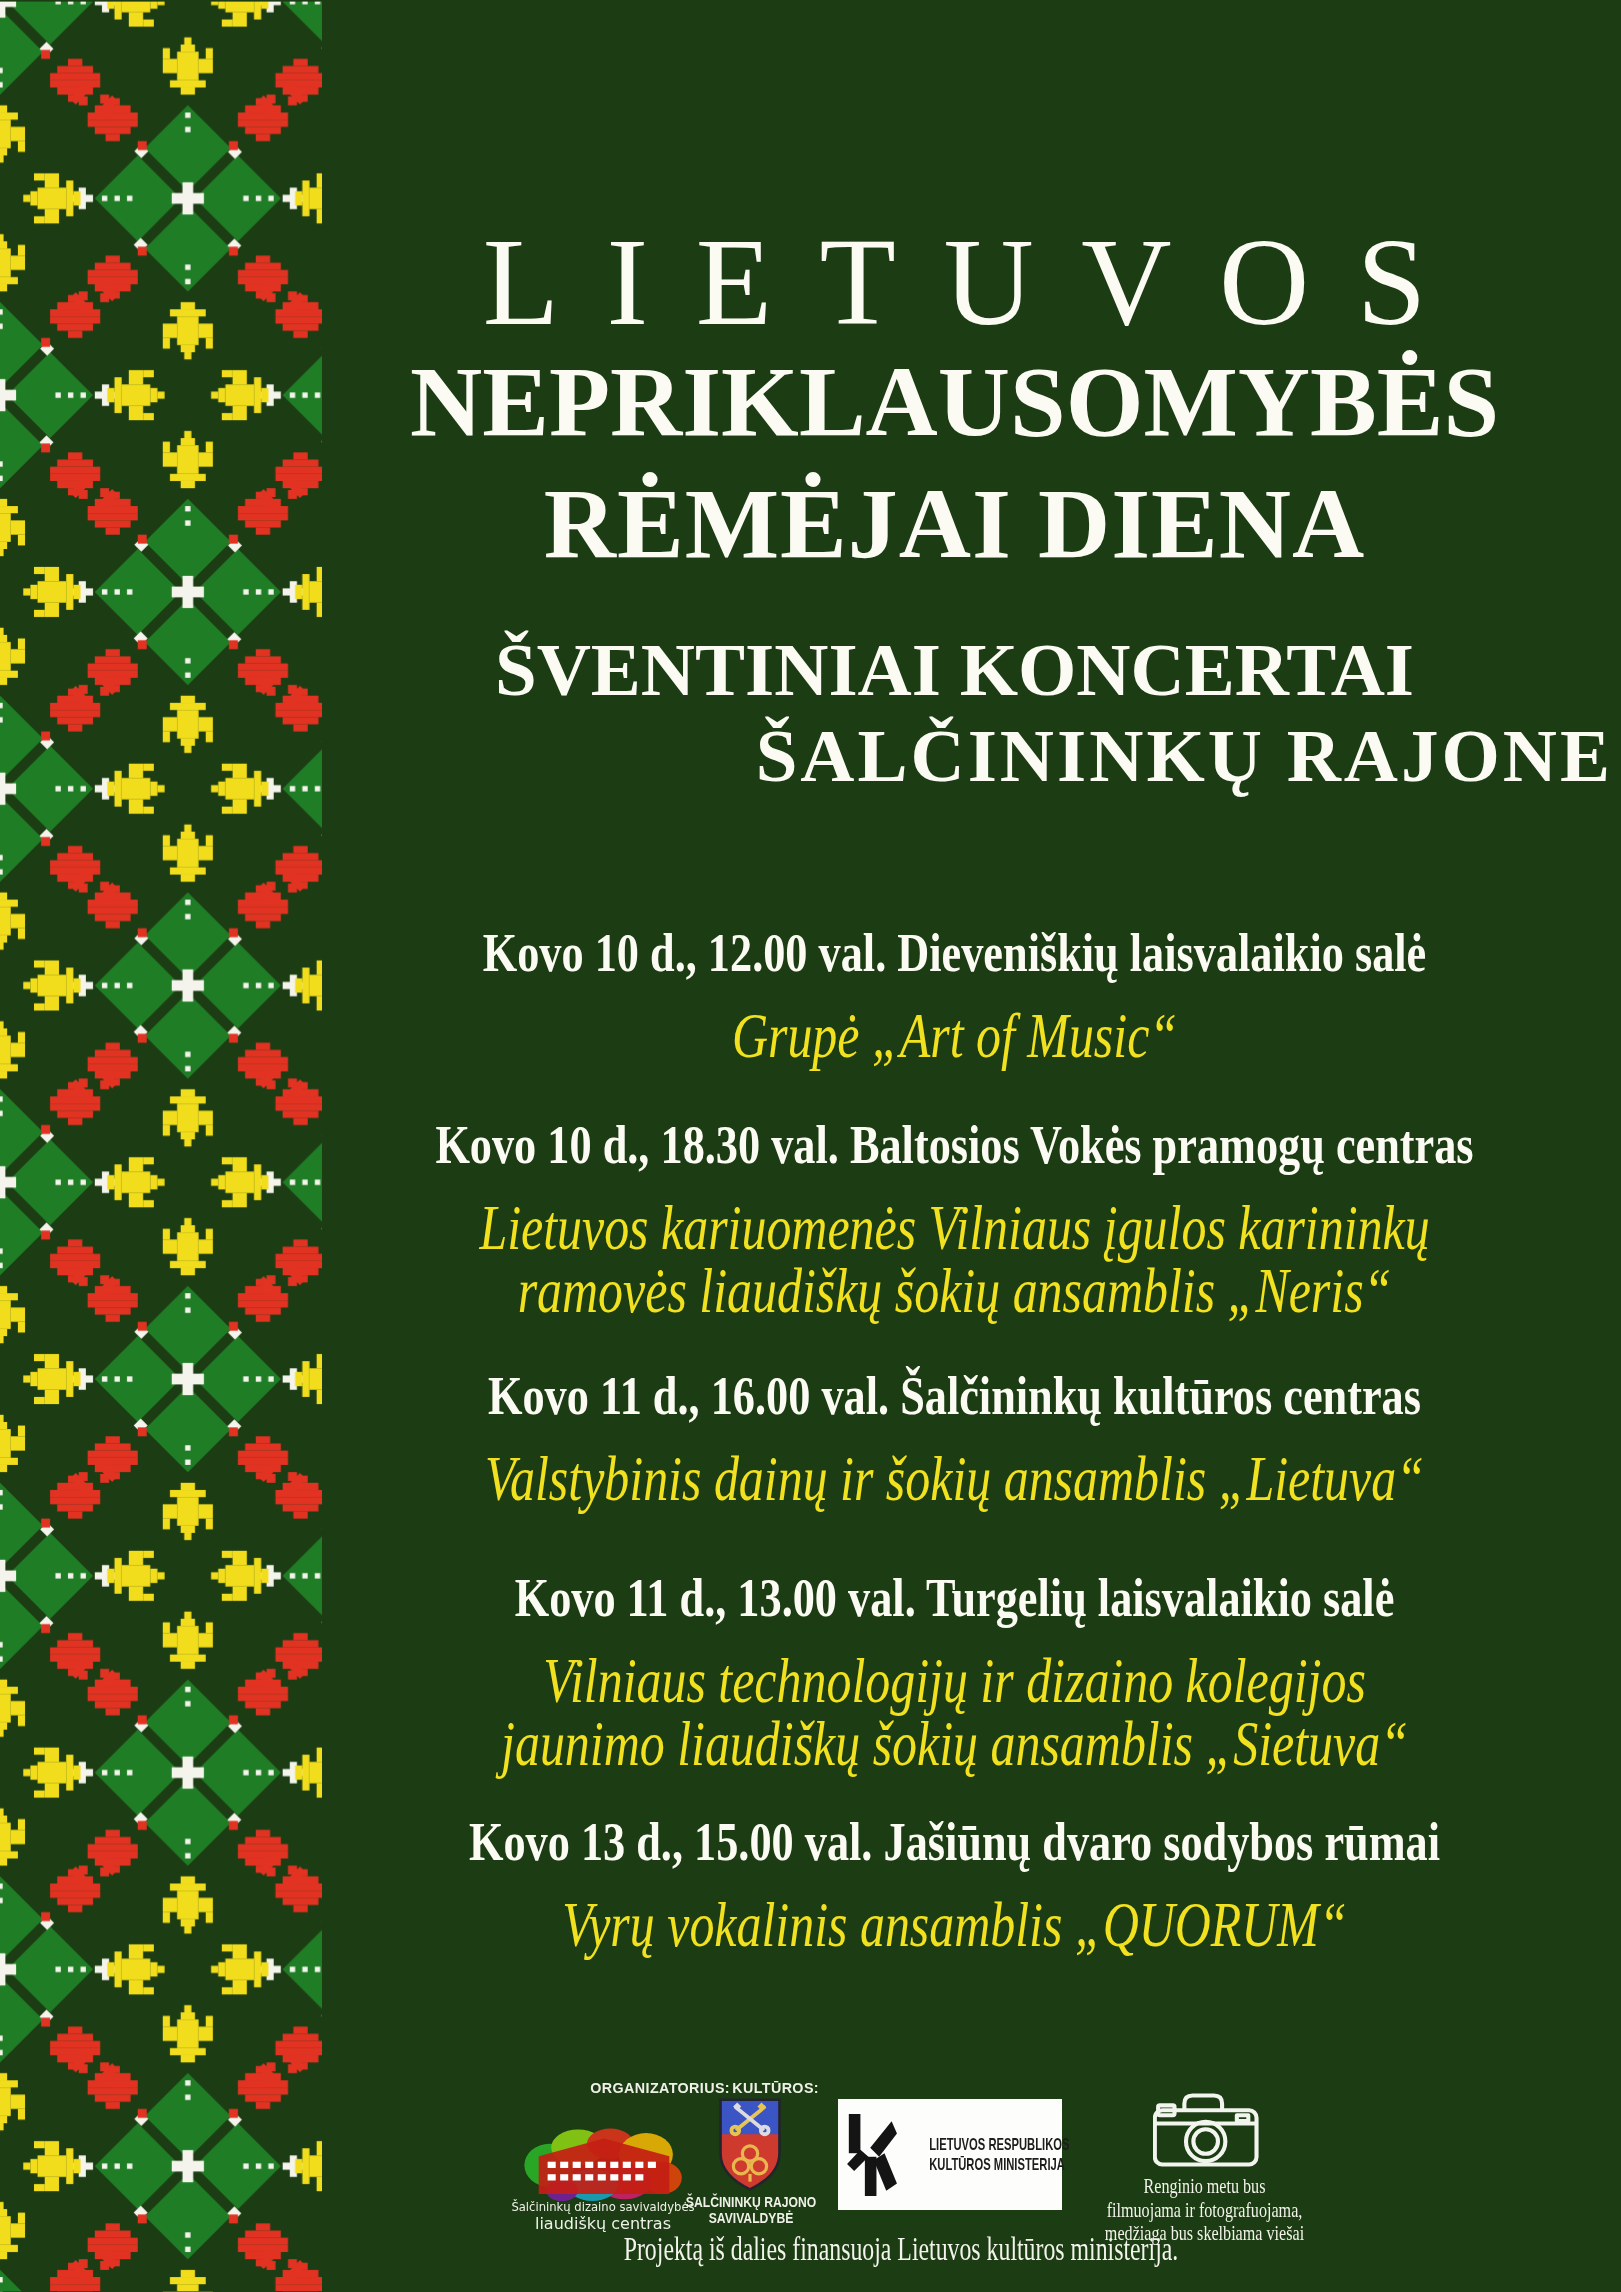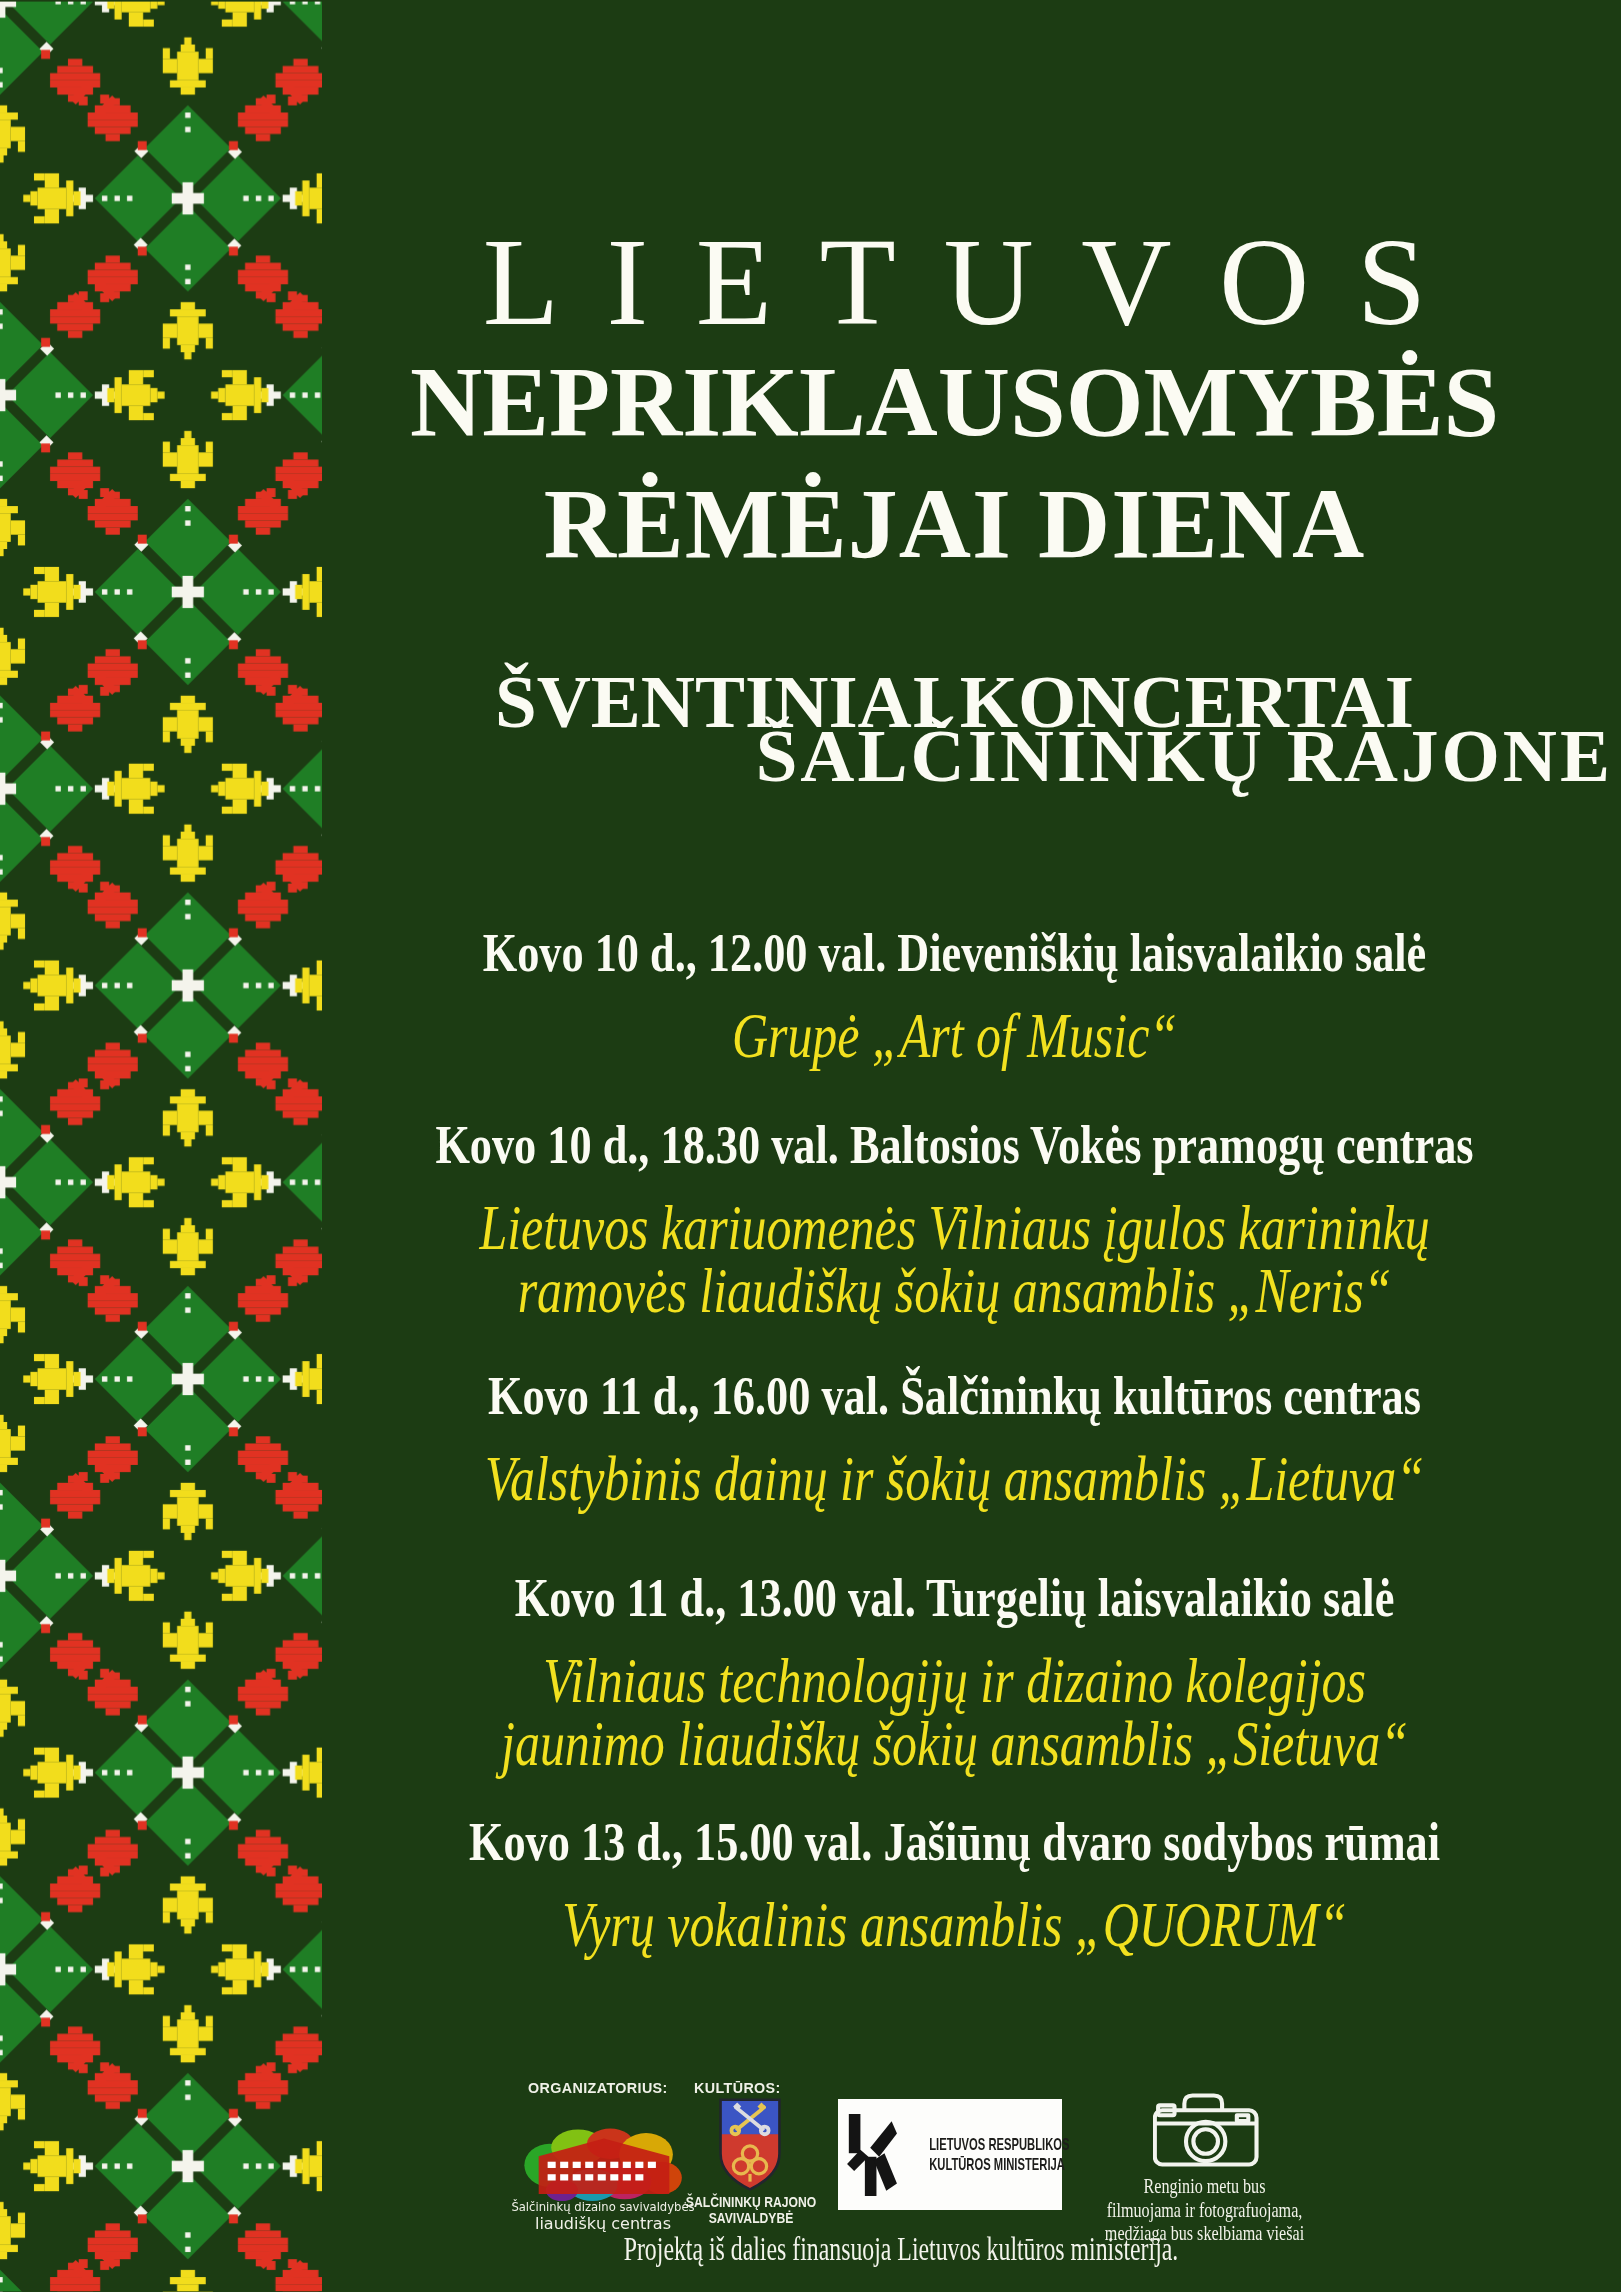--- a/index.html
+++ b/index.html
@@ -21,21 +21,21 @@
   .line{position:absolute;left:296px;width:1317px;text-align:center;
         color:var(--txt-white);line-height:1.15;white-space:nowrap;}
   .t1{font-size:125px;font-weight:400;letter-spacing:.38em;text-indent:.38em;}
   .t2{font-size:100px;font-weight:700;}
   .t3{font-size:100px;font-weight:700;letter-spacing:.01em;}
   .s1{font-size:75px;font-weight:700;}
   .s2{font-size:75px;font-weight:700;letter-spacing:.04em;text-align:right;}
   .evh{font-size:54px;font-weight:700;transform:scaleX(.82);transform-origin:50% 50%;}
   .evy{font-size:64px;font-style:italic;color:var(--txt-yellow);
        transform:scaleX(.78);transform-origin:50% 50%;}
-  .flabel{position:absolute;text-align:left;color:#f0f1e8;
+  .flabel{position:absolute;text-align:right;color:#f0f1e8;
           font-family:"Liberation Sans",sans-serif;font-weight:700;
           font-size:14.3px;letter-spacing:0.4px;white-space:nowrap;}
   .small-center{position:absolute;text-align:center;color:#f0f1e8;white-space:nowrap;}
   .splat1{font-family:"DejaVu Sans",sans-serif;font-size:11.6px;}
   .splat2{font-family:"DejaVu Sans",sans-serif;font-size:16px;}
   .shcap{font-family:"Liberation Sans",sans-serif;font-weight:700;font-size:14.3px;
          transform:scaleX(.85);transform-origin:50% 50%;}
   .minbox{position:absolute;left:838px;top:2099px;width:224px;height:111px;background:#fdfdfb;}
   .mintext{position:absolute;left:903px;top:2135px;width:154px;text-align:center;
            color:#1d1d1b;font-family:"Liberation Sans",sans-serif;font-weight:700;
@@ -133,21 +133,21 @@
         <use href="#motif" transform="translate(0,440)"></use>
         <use href="#motif" transform="translate(420,440)"></use>
       </pattern>
     </defs>
     <rect width="360" height="2560" fill="url(#folk)"></rect>
   </svg>
 
   <div class="line t1" style="top:211px">LIETUVOS</div>
   <div class="line t2" style="top:344px">NEPRIKLAUSOMYBĖS</div>
   <div class="line t3" style="top:466px">RĖMĖJAI DIENA</div>
-  <div class="line s1" style="top:659px">ŠVENTINIAI KONCERTAI</div>
+  <div class="line s1" style="top:627px">ŠVENTINIAI KONCERTAI</div>
   <div class="line s2" style="top:713px">ŠALČININKŲ RAJONE</div>
 
   <div class="line evh" style="top:922px">Kovo 10 d., 12.00 val. Dieveniškių laisvalaikio salė</div>
   <div class="line evy" style="top:999px">Grupė „Art of Music“</div>
 
   <div class="line evh" style="top:1114px">Kovo 10 d., 18.30 val. Baltosios Vokės pramogų centras</div>
   <div class="line evy" style="top:1191px">Lietuvos kariuomenės Vilniaus įgulos karininkų</div>
   <div class="line evy" style="top:1254px">ramovės liaudiškų šokių ansamblis „Neris“</div>
 
   <div class="line evh" style="top:1365px">Kovo 11 d., 16.00 val. Šalčininkų kultūros centras</div>

